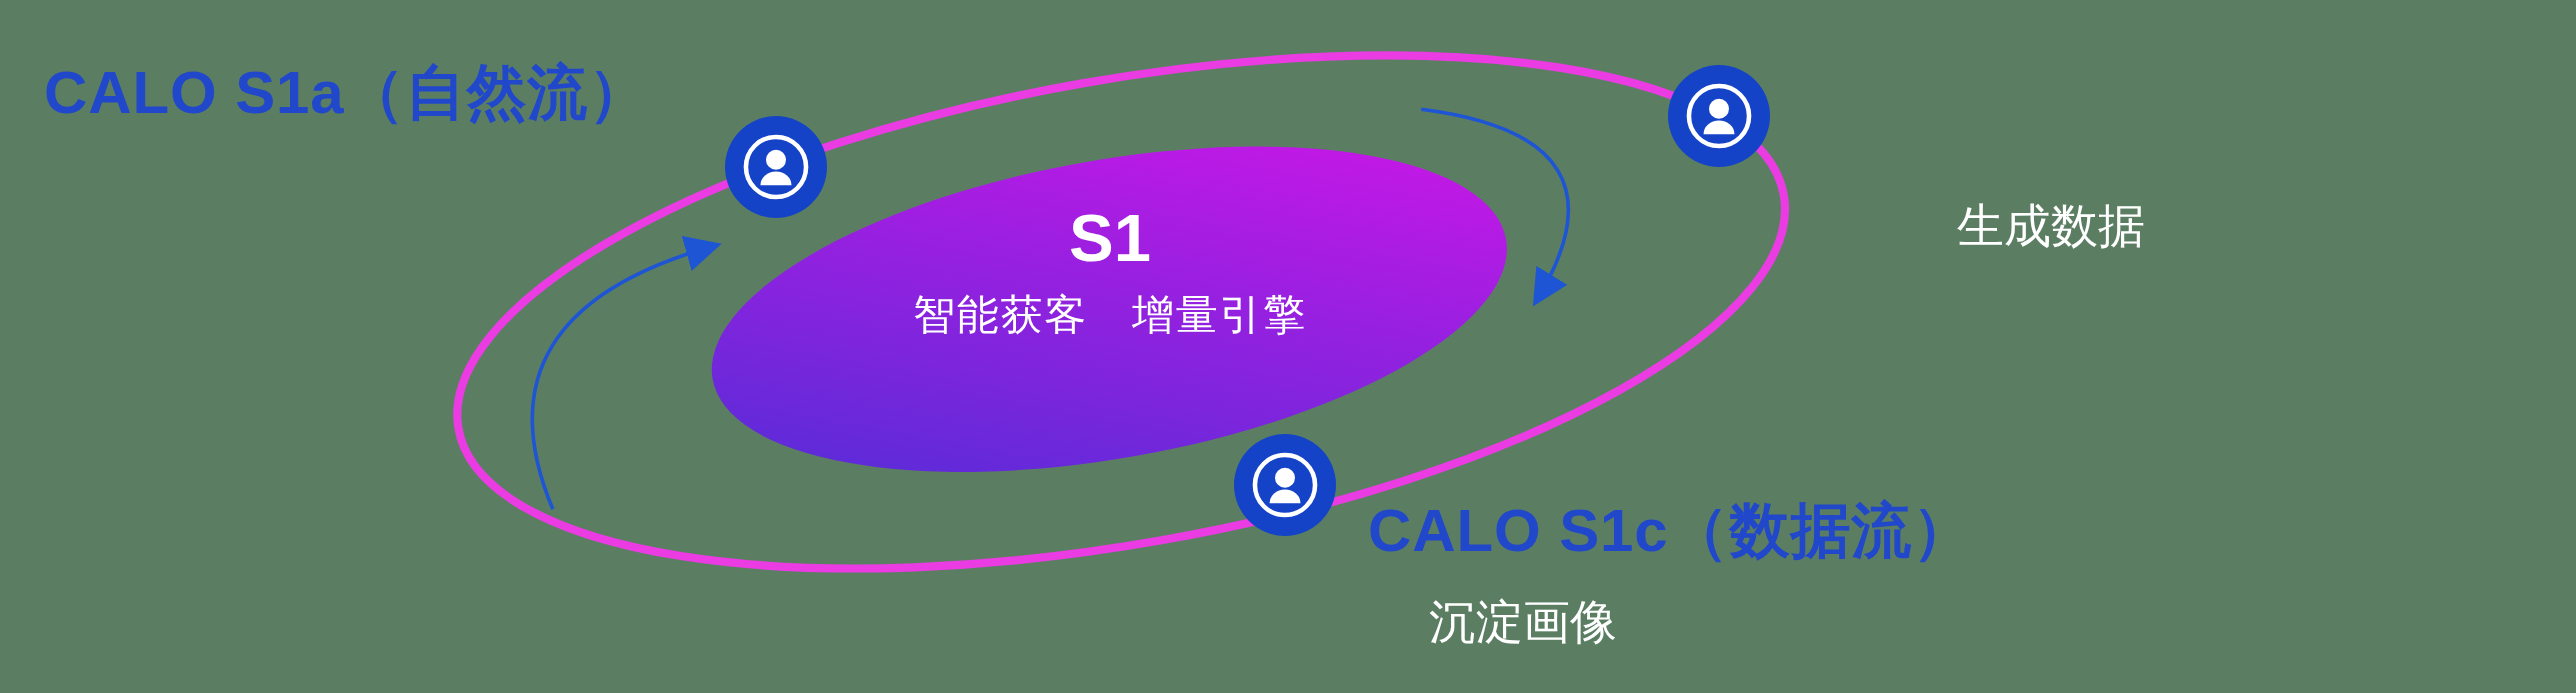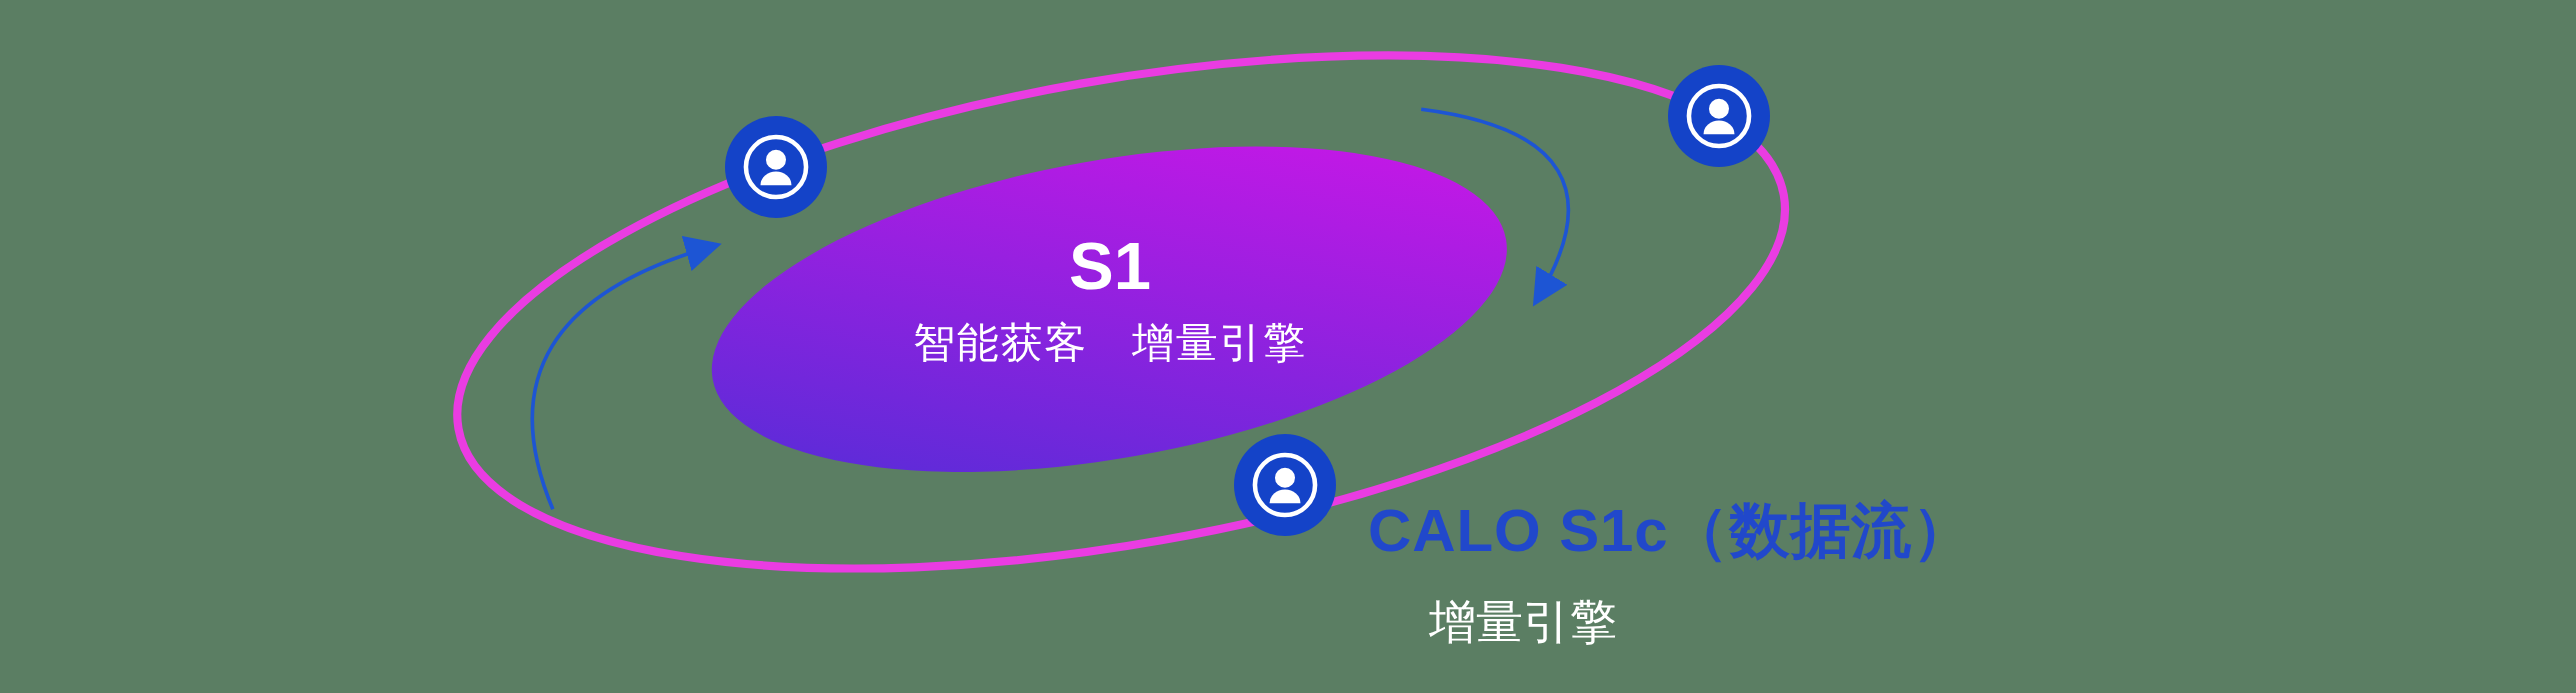--- a/index.html
+++ b/index.html
@@ -30,21 +30,21 @@
   .node-sub {
     position: absolute;
     color: #ffffff;
     font-size: 47px;
     font-weight: 500;
     white-space: nowrap;
   }
   .core-text {
     position: absolute;
     left: 837px;
-    top: 232px;
+    top: 204px;
     width: 546px;
     text-align: center;
     color: #ffffff;
   }
   .core-title {
     font-size: 67px;
     font-weight: 600;
     line-height: 1.0;
   }
   .core-subtitle {
@@ -118,19 +118,21 @@
     <path d="M39 76 a17 15 0 0 1 34 0 z" fill="#ffffff"></path>
   </svg>
 
   <svg id="icon-s1c" class="node-icon" viewBox="0 0 112 112">
     <circle cx="56" cy="56" r="56" fill="#1443c8"></circle>
     <circle cx="56" cy="56" r="33" fill="none" stroke="#ffffff" stroke-width="5"></circle>
     <circle cx="56" cy="48" r="11" fill="#ffffff"></circle>
     <path d="M39 76 a17 15 0 0 1 34 0 z" fill="#ffffff"></path>
   </svg>
 
+  <div id="s1a-title" class="node-title">CALO S1a（自然流）</div>
 
+  <div id="s1b-sub" class="node-sub">生成数据</div>
 
   <div id="s1c-title" class="node-title">CALO S1c（数据流）</div>
-  <div id="s1c-sub" class="node-sub">增量引擎</div>
+  <div id="s1c-sub" class="node-sub">沉淀画像</div>
 
 </div>
 
 
 </body></html>

